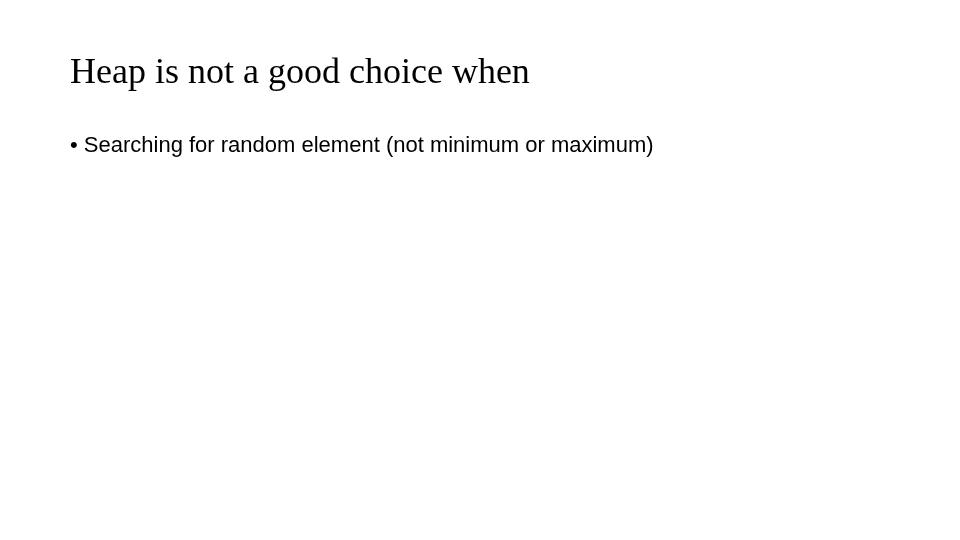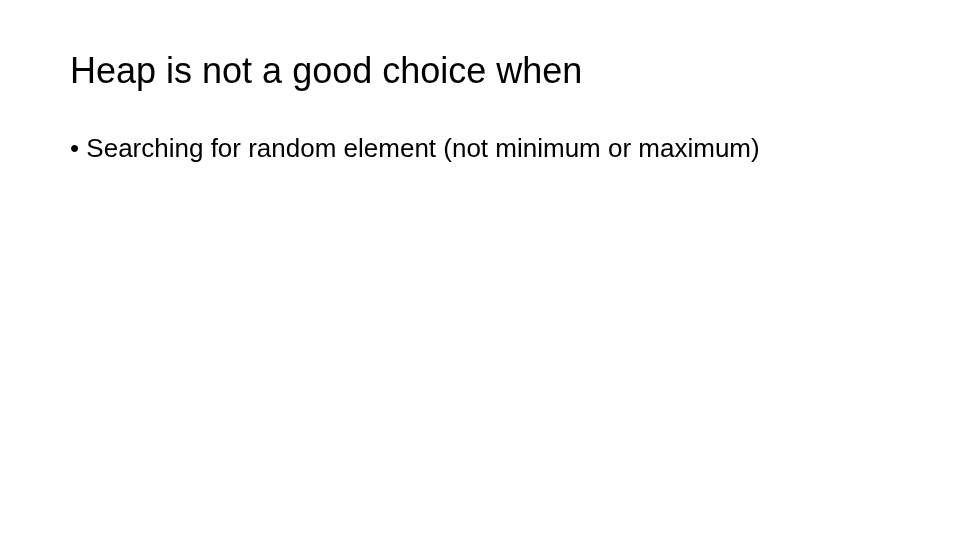--- a/index.html
+++ b/index.html
@@ -12,24 +12,25 @@
       height: 540px;
       background: #ffffff;
       font-family: Arial, Helvetica, sans-serif;
       color: #000000;
       padding: 50px 70px;
     }
     .title {
       font-size: 36px;
       font-weight: normal;
       margin-bottom: 38px;
+      font-family: Liberation Serif, serif;
     }
     .bullet-list {
       list-style: none;
-      font-size: 26px;
+      font-size: 22px;
       line-height: 1.4;
     }
     .bullet-item {
       margin-bottom: 2px;
     }
     .bullet-item::before {
       content: "• ";
     }
   </style>
 </head>

